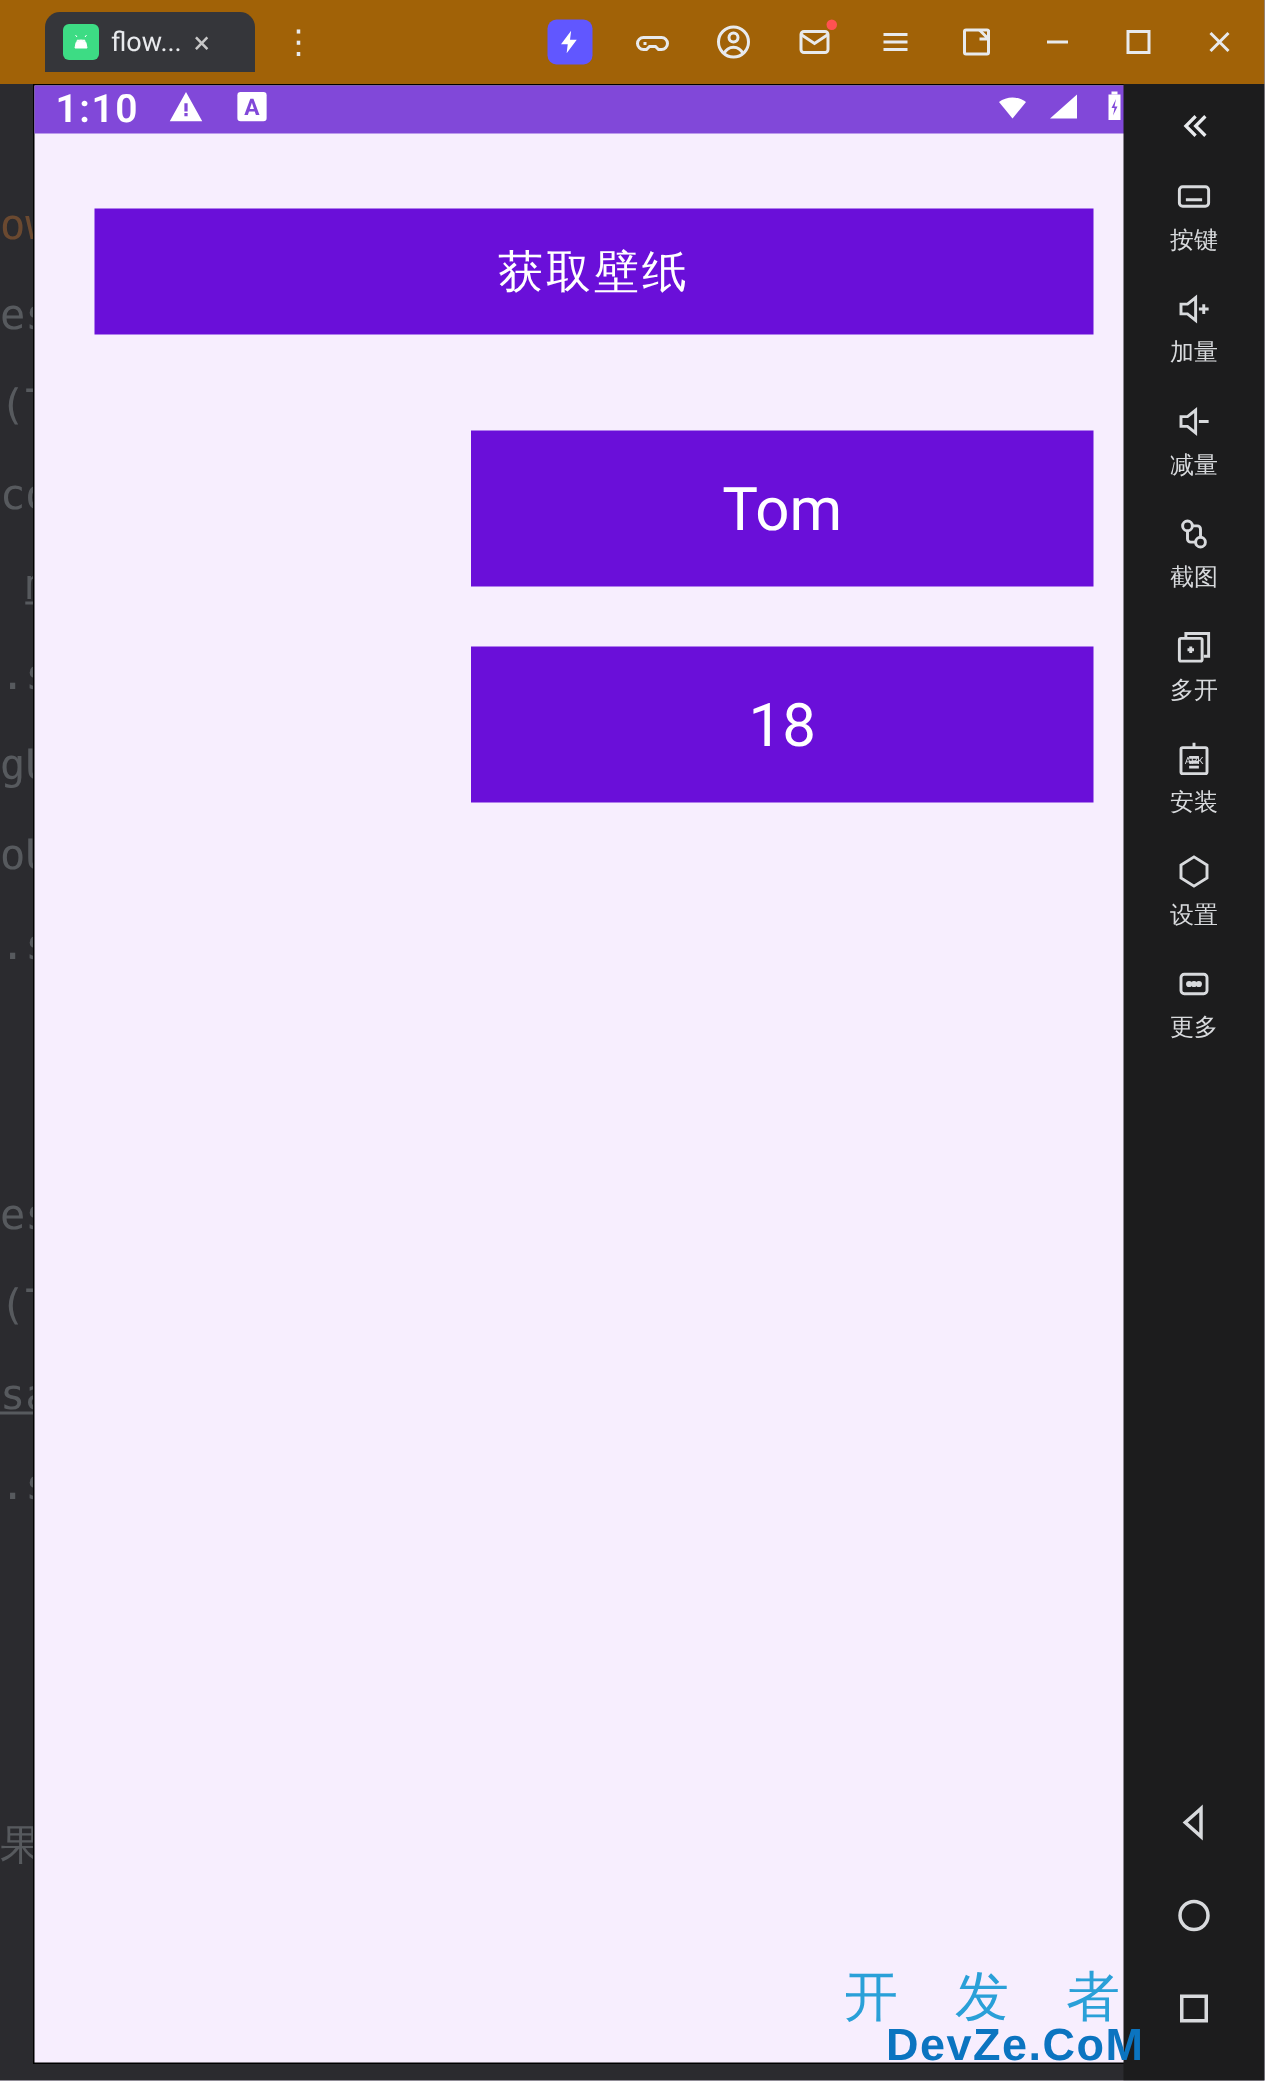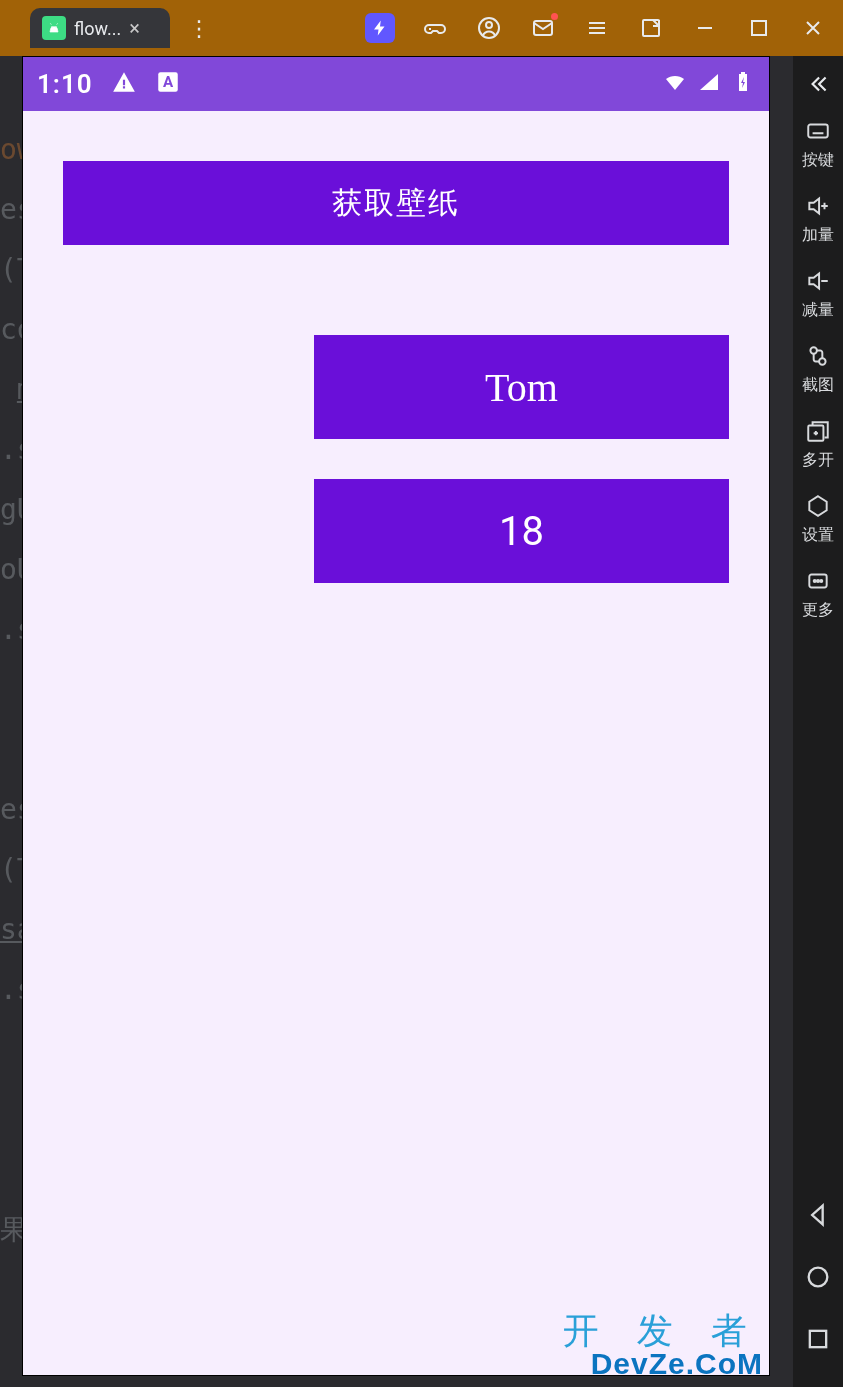--- a/index.html
+++ b/index.html
@@ -40,21 +40,21 @@
 
   .title-actions { margin-left: auto; display: flex; align-items: center; gap: 26px; padding-right: 16px; }
   .title-icon { width: 28px; height: 28px; display: flex; align-items: center; justify-content: center; color: #e8eaed; cursor: pointer; position: relative; }
   .title-icon svg { width: 24px; height: 24px; stroke: currentColor; fill: none; stroke-width: 2; }
   .bolt-badge { background: #6157ff; border-radius: 6px; width: 30px; height: 30px; display:flex; align-items:center; justify-content:center;}
   .bolt-badge svg { fill: #fff; stroke:none; width:18px; height:18px;}
   .notif-dot { position:absolute; top:-1px; right:-1px; width:7px; height:7px; background:#ff5252; border-radius:50%; }
 
   
   .sidebar {
-    position: absolute; top: 56px; right: 0; bottom: 0; width: 50px;
+    position: absolute; top: 56px; right: 0; bottom: 0; width: 94px;
     background: #1c1c1d; display: flex; flex-direction: column; align-items: center;
     padding-top: 8px; gap: 4px; z-index: 5;
   }
   .side-collapse { color: #e8eaed; width:100%; height:40px; display:flex; align-items:center; justify-content:center; cursor:pointer;}
   .side-btn { width: 100%; display: flex; flex-direction: column; align-items: center; gap: 6px; padding: 10px 0 8px 0; cursor: pointer; color: #d8dadd; }
   .side-btn svg { width: 26px; height: 26px; stroke: currentColor; fill: none; stroke-width: 1.8; }
   .side-btn .lbl { font-size: 16px; }
   .nav-btns { margin-top: auto; width:100%; display:flex; flex-direction:column; align-items:center; gap:30px; padding-bottom:30px;}
   .nav-btns .nbtn { color:#d8dadd; cursor:pointer; }
   .nav-btns svg { width:28px; height:28px; stroke: currentColor; fill:none; stroke-width:2; }
@@ -62,40 +62,40 @@
   
   .device {
     position: absolute; top: 56px; left: 22px;
     width: 748px; height: 1320px;
     background: #f7eefe;
     display: flex; flex-direction: column;
     z-index: 3;
     border: 1px solid #000;
   }
   .statusbar {
-    height: 54px; background: #8148d9; display: flex; align-items: center;
+    height: 32px; background: #8148d9; display: flex; align-items: center;
     padding: 0 14px; color: #fff; gap: 18px;
   }
   .statusbar .time { font-size: 26px; font-weight: 600; letter-spacing: 1px; }
   .statusbar .warn-icon svg, .statusbar .badge-icon svg { width:26px; height:26px; }
   .status-right { margin-left:auto; display:flex; align-items:center; gap:10px; }
   .status-right svg { width:24px; height:24px; }
 
   .app-body { flex:1; padding: 50px 40px; display:flex; flex-direction:column; align-items:flex-end; }
   .btn-primary {
     width: 100%; height: 84px; background: #6a0fd9; color:#fff;
     display:flex; align-items:center; justify-content:center;
     font-size: 30px; letter-spacing: 2px; cursor:pointer; border:none;
   }
   .card {
     width: 415px; height: 104px; background:#6a0fd9; color:#fff;
     display:flex; align-items:center; justify-content:center;
     font-size: 40px; margin-top: 40px;
   }
-  .card.first { margin-top: 90px; font-family: Liberation Serif, serif; }
+  .card.first { margin-top: 64px; }
 
   
   .watermark {
     position:absolute; right:80px; bottom:8px; z-index:10;
     font-family: Arial, sans-serif; text-align:left; line-height:1; pointer-events:none;
   }
   .watermark .line1 { font-size:36px; color:#2aa0d8; letter-spacing:14px; font-weight:300;}
   .watermark .line2 { font-size:30px; color:#0b74c0; font-weight:bold; letter-spacing:1px;margin-left:28px;}
 </style>
 </head>
@@ -223,20 +223,28 @@
       </svg>
     <span class="lbl">截图</span>
   </div>
   <div class="side-btn">
     <svg viewBox="0 0 24 24">
         <rect x="3" y="7" width="14" height="14" rx="1"></rect>
         <path d="M7 7V4h14v14h-3"></path>
         <path d="M10 12v4M8 14h4"></path>
       </svg>
     <span class="lbl">多开</span>
+  </div>
+  <div class="side-btn">
+    <svg viewBox="0 0 24 24">
+        <rect x="4" y="5" width="16" height="16" rx="1"></rect>
+        <path d="M12 5V2M9 14h6M9 11h6M9 17h6"></path>
+        <text x="12" y="15" font-size="6" text-anchor="middle" fill="currentColor" stroke="none">APK</text>
+      </svg>
+    <span class="lbl">安装</span>
   </div>
   <div class="side-btn">
     <svg viewBox="0 0 24 24">
         <polygon points="12,3 20,8 20,16 12,21 4,16 4,8"></polygon>
       </svg>
     <span class="lbl">设置</span>
   </div>
   <div class="side-btn">
     <svg viewBox="0 0 24 24">
         <rect x="4" y="6" width="16" height="12" rx="2"></rect>

